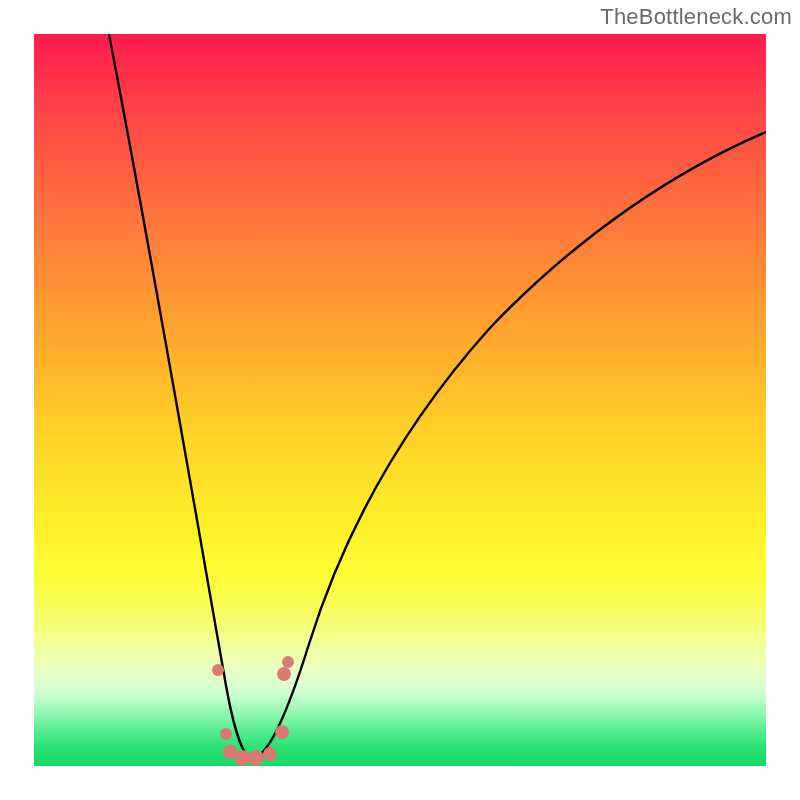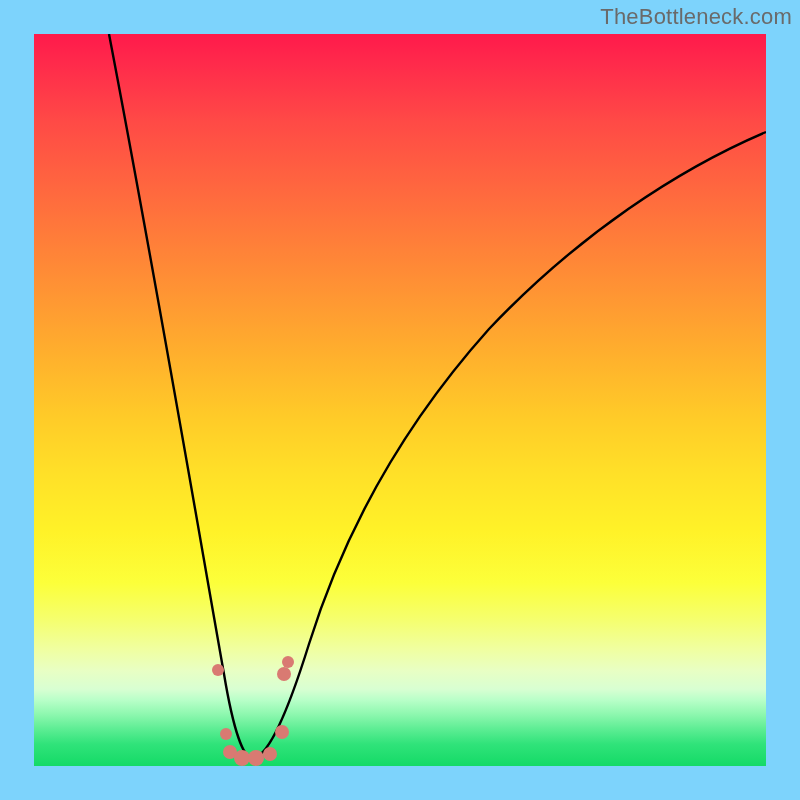--- a/index.html
+++ b/index.html
@@ -8,21 +8,21 @@
     width: 800px;
     height: 800px;
     overflow: hidden;
     background: #000;
     font-family: Arial, Helvetica, sans-serif;
   }
   .frame {
     position: absolute;
     left: 0; top: 0;
     width: 800px; height: 800px;
-    background: #7dd3fc;
+    background: #ffffff;
   }
   .plot-area {
     position: absolute;
     left: 34px;
     top: 34px;
     width: 732px;
     height: 732px;
     overflow: hidden;
   }
   .gradient-bg {

